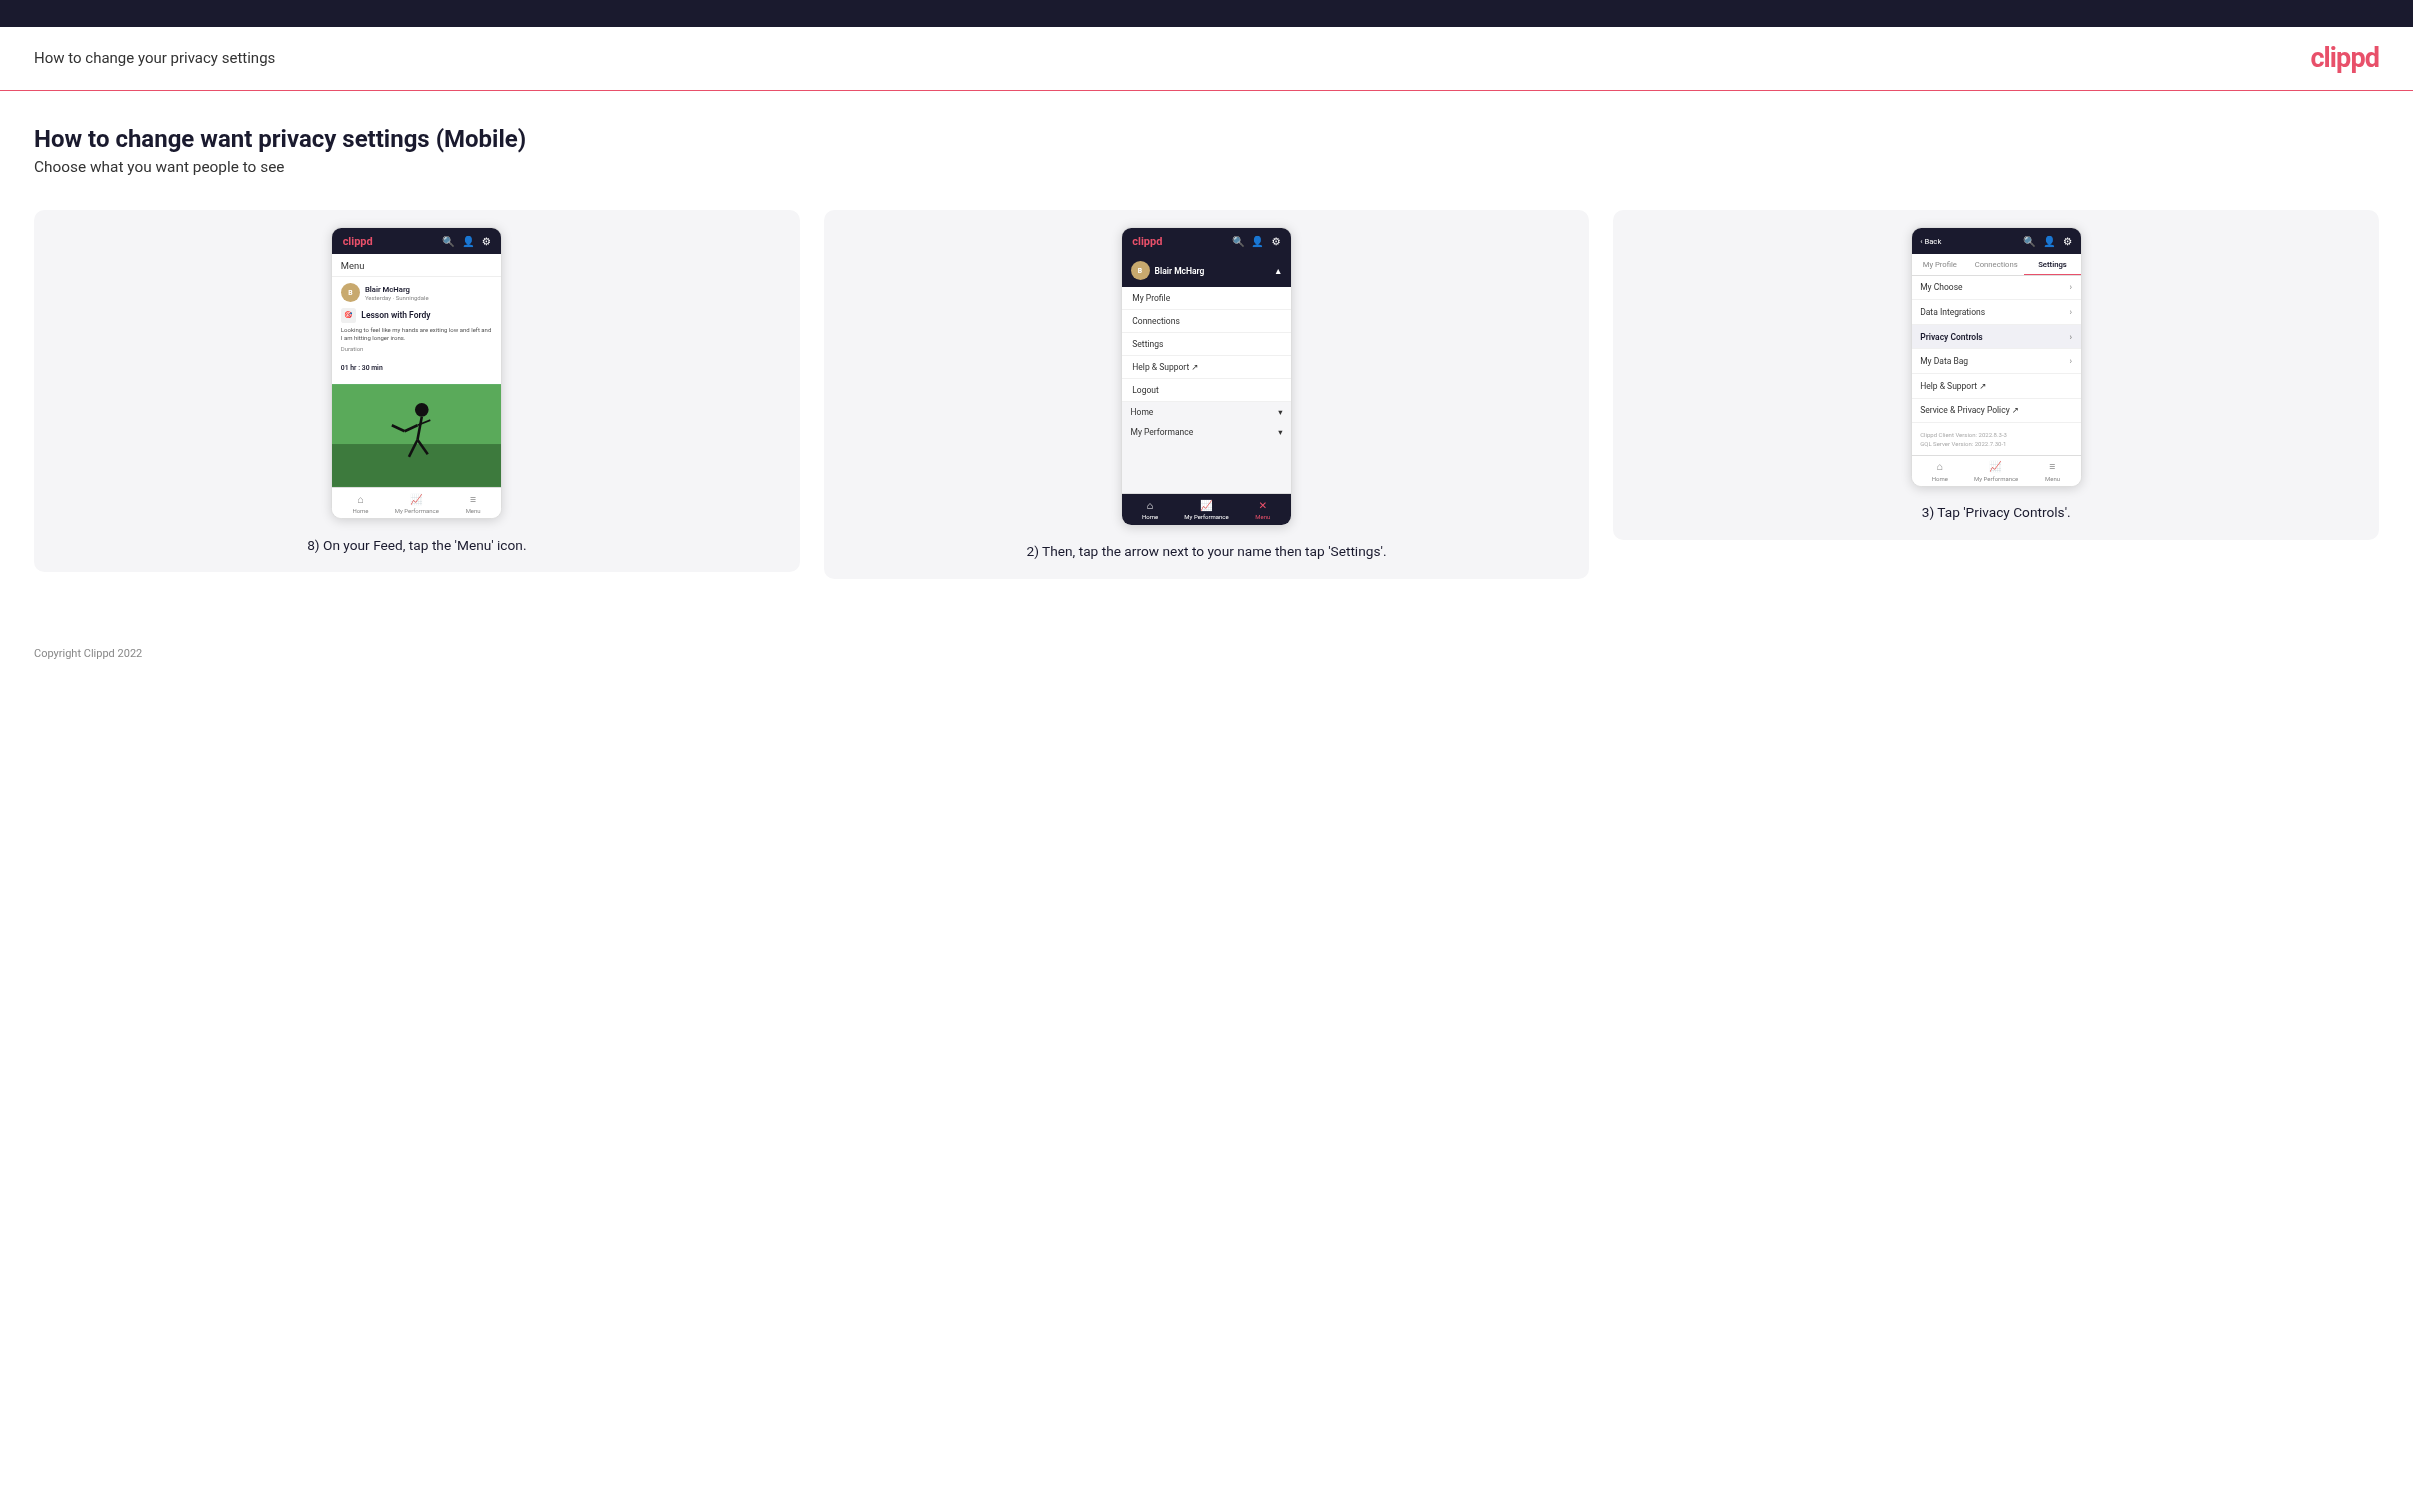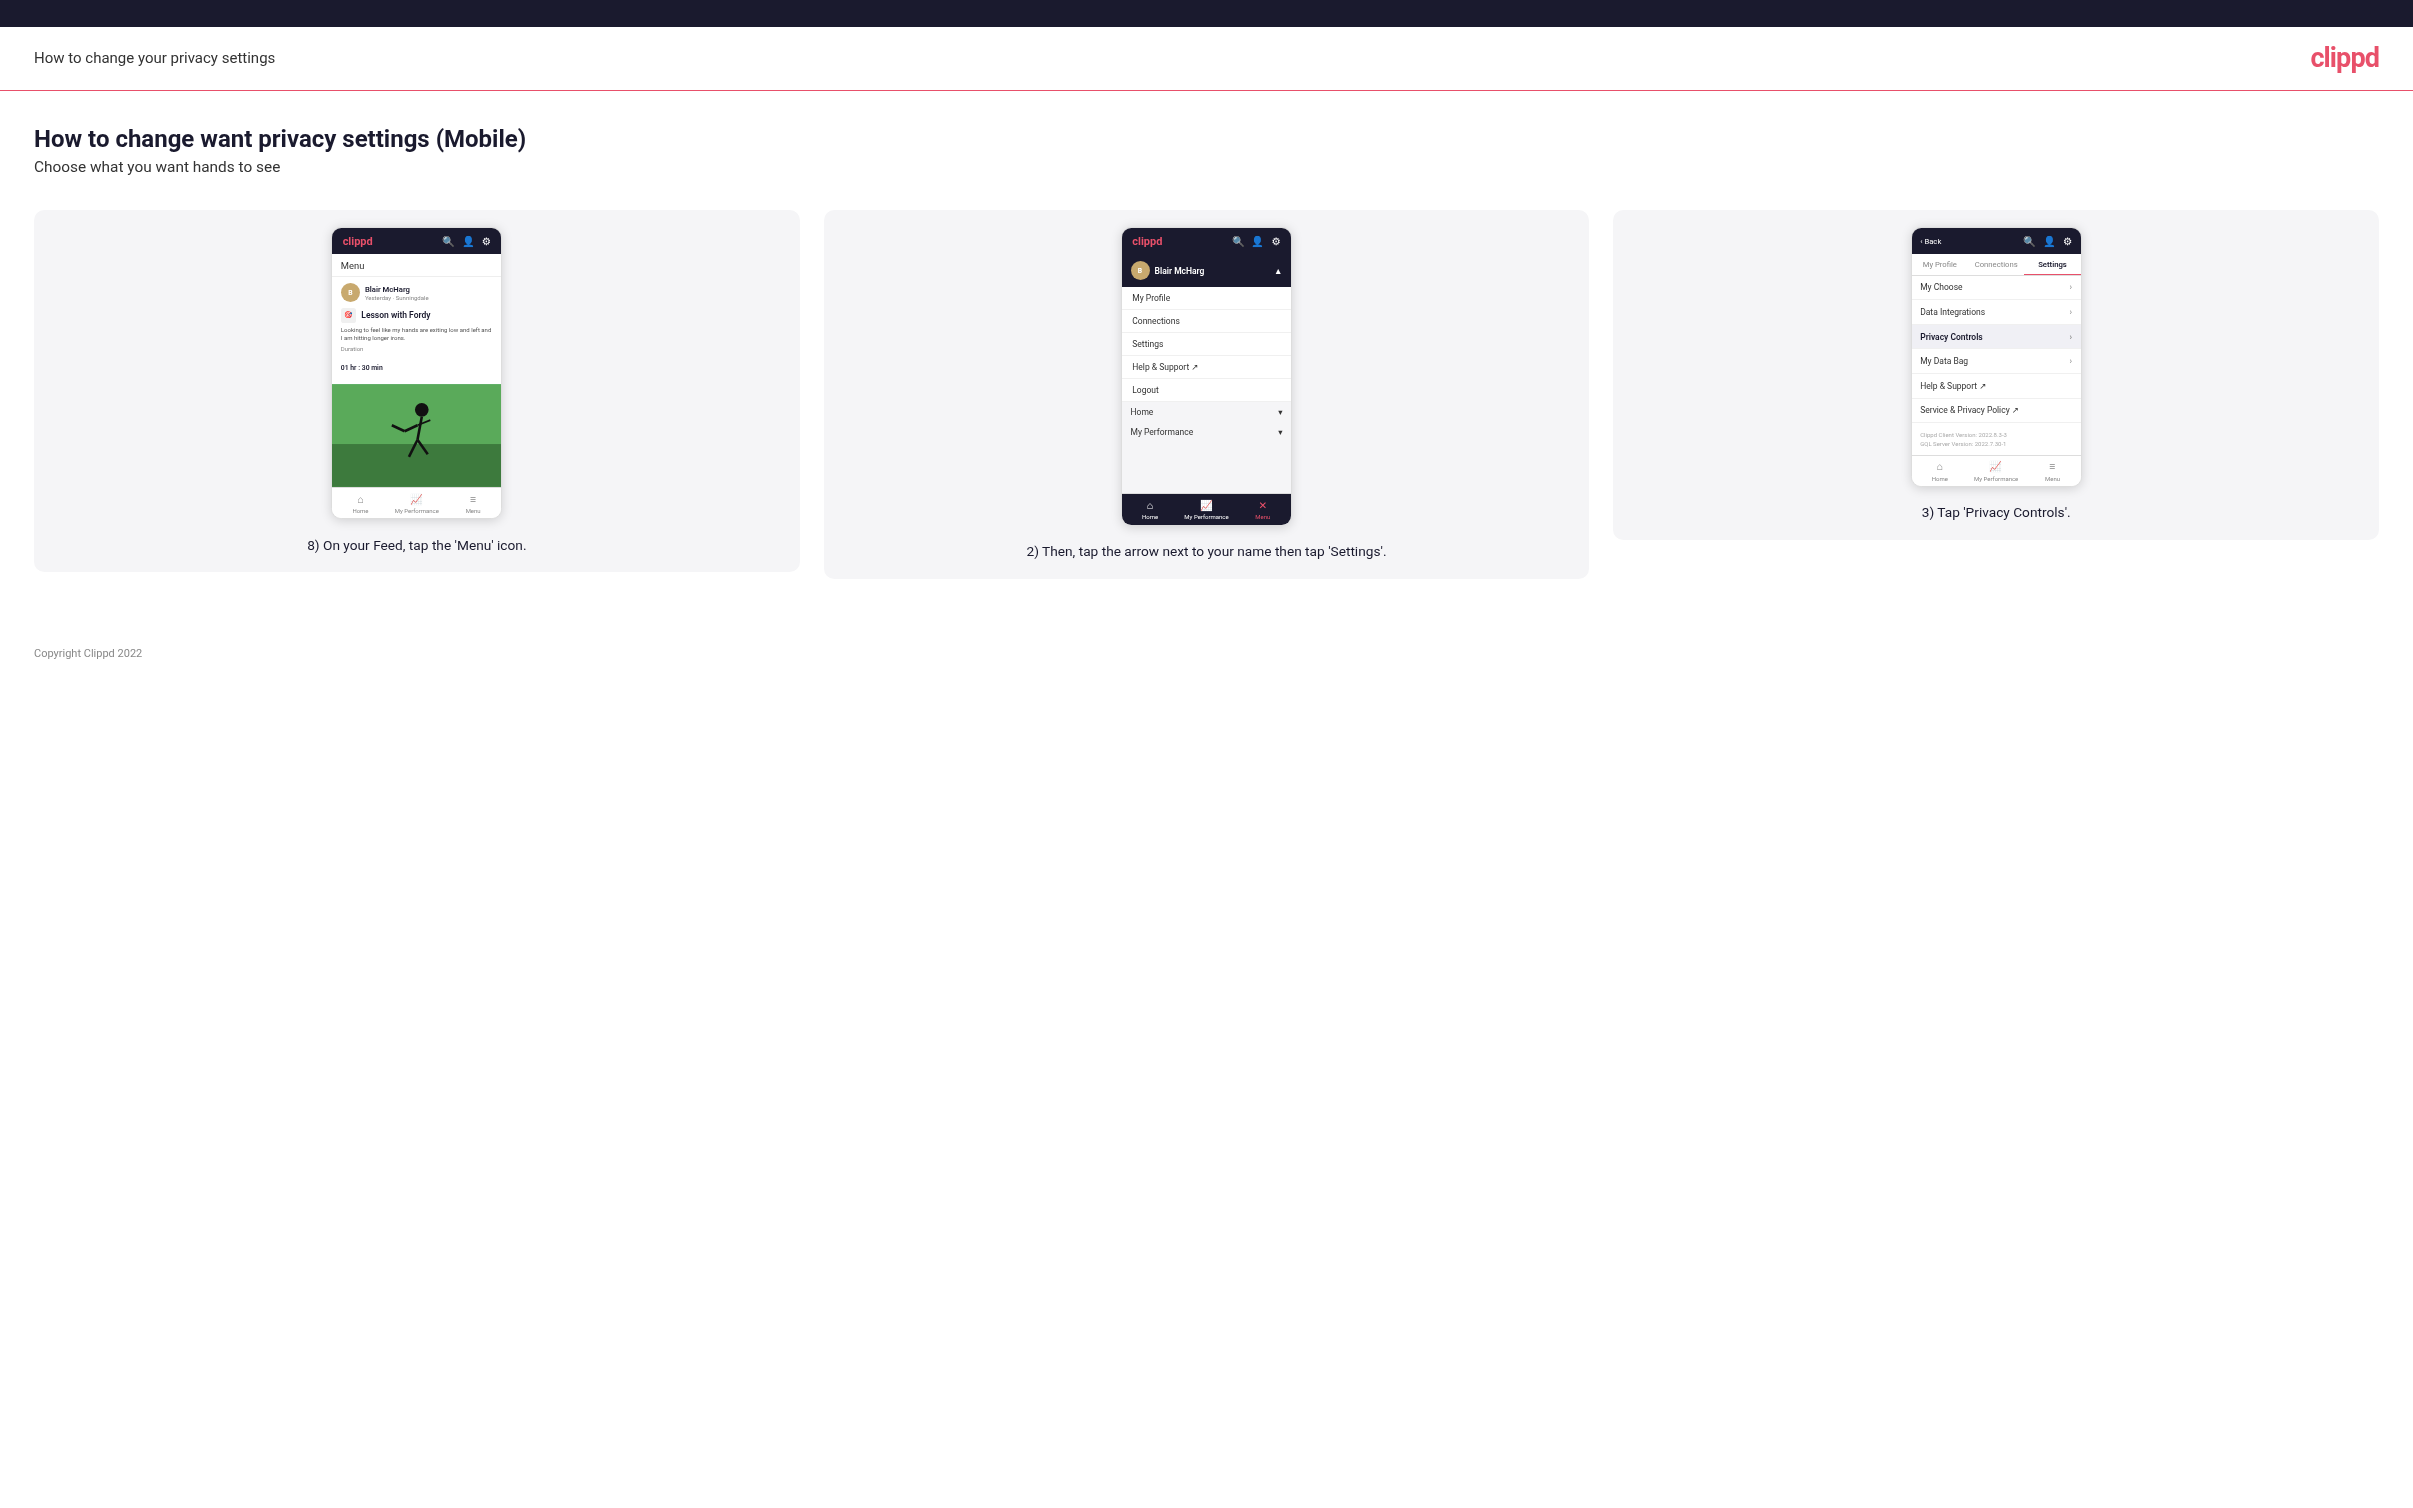--- a/index.html
+++ b/index.html
@@ -348,21 +348,21 @@
 
 <div class="top-bar"></div>
 
 <div class="header">
   <span class="header-title">How to change your privacy settings</span>
   <span class="logo">clippd</span>
 </div>
 
 <div class="main">
   <h1 class="page-heading">How to change want privacy settings (Mobile)</h1>
-  <p class="page-subheading">Choose what you want hands to see</p>
+  <p class="page-subheading">Choose what you want people to see</p>
 
   <div class="steps-container">
 
     <div class="step-card">
       <div class="phone-mockup">
 
         <div class="phone-navbar">
           <span class="phone-logo">clippd</span>
           <div class="phone-nav-icons">
             <span class="phone-nav-icon">🔍</span>

